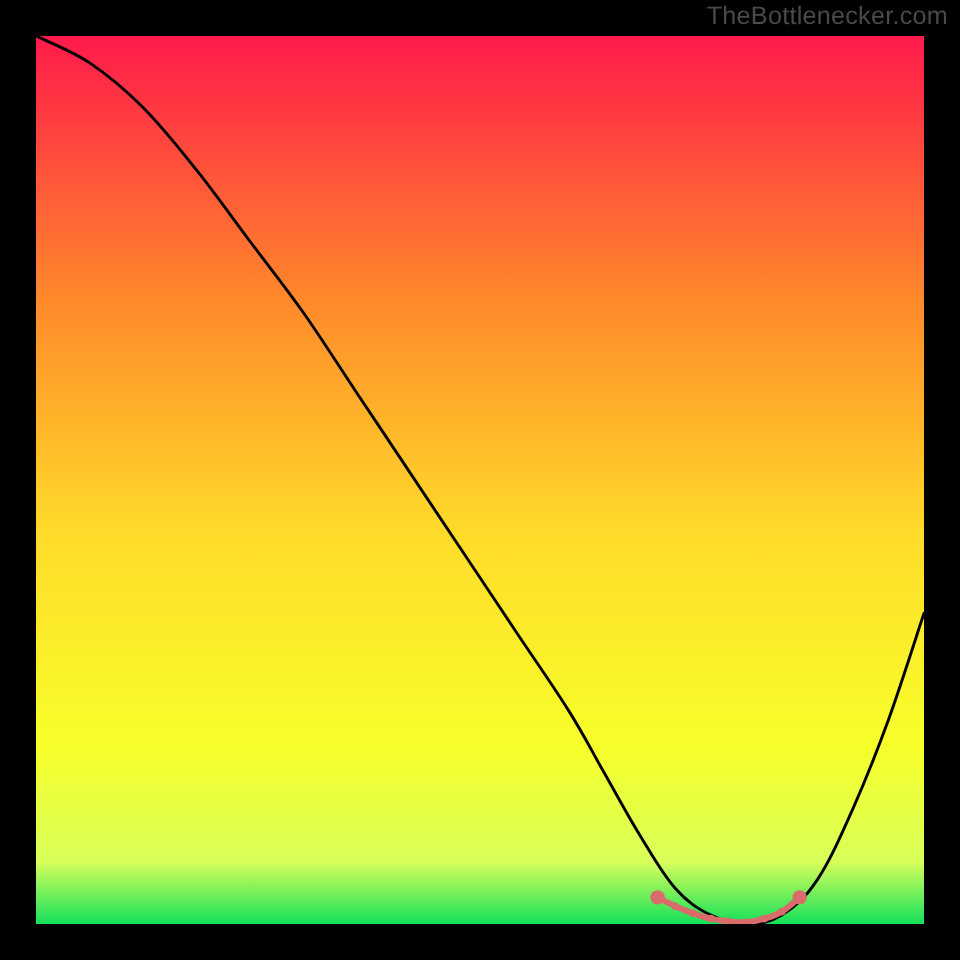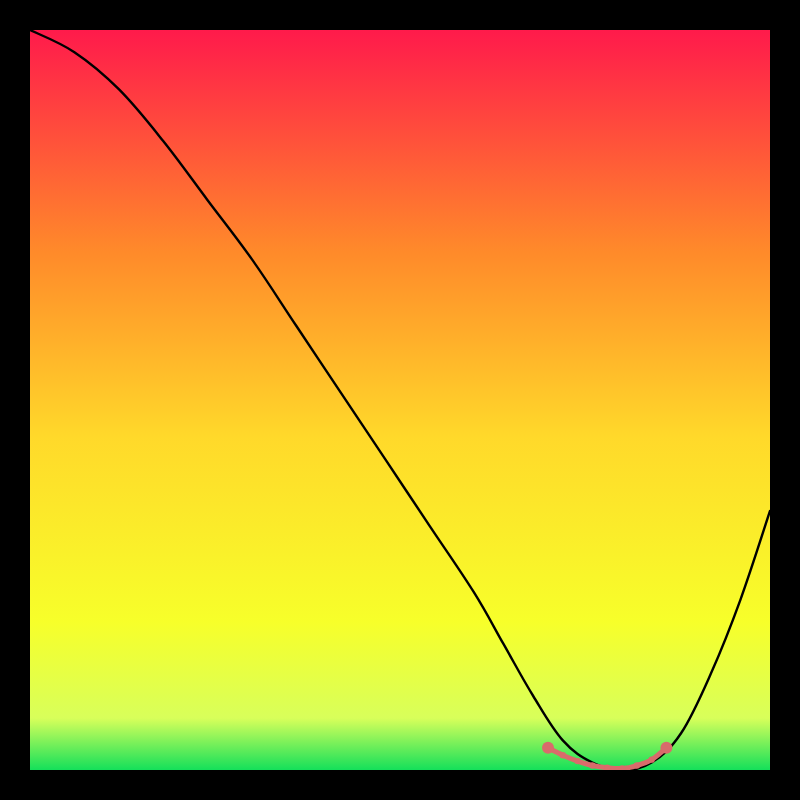--- a/index.html
+++ b/index.html
@@ -35,20 +35,21 @@
     height: 740px;
   }
   svg {
     display: block;
   }
 </style>
 </head>
 <body>
 
 <div class="stage">
+  <div class="watermark">TheBottlenecker.com</div>
   <div class="plot">
     <svg id="chart-svg" width="740" height="740" viewBox="0 0 740 740" preserveAspectRatio="none">
         <defs>
           <linearGradient id="bg-grad" x1="0" y1="0" x2="0" y2="1">
             <stop offset="0%" stop-color="#ff1a4b"></stop>
             <stop offset="30%" stop-color="#ff8a2a"></stop>
             <stop offset="55.00000000000001%" stop-color="#ffd92a"></stop>
             <stop offset="80%" stop-color="#f7ff2a"></stop>
             <stop offset="93%" stop-color="#d8ff5a"></stop>
             <stop offset="100%" stop-color="#14e05a"></stop>

